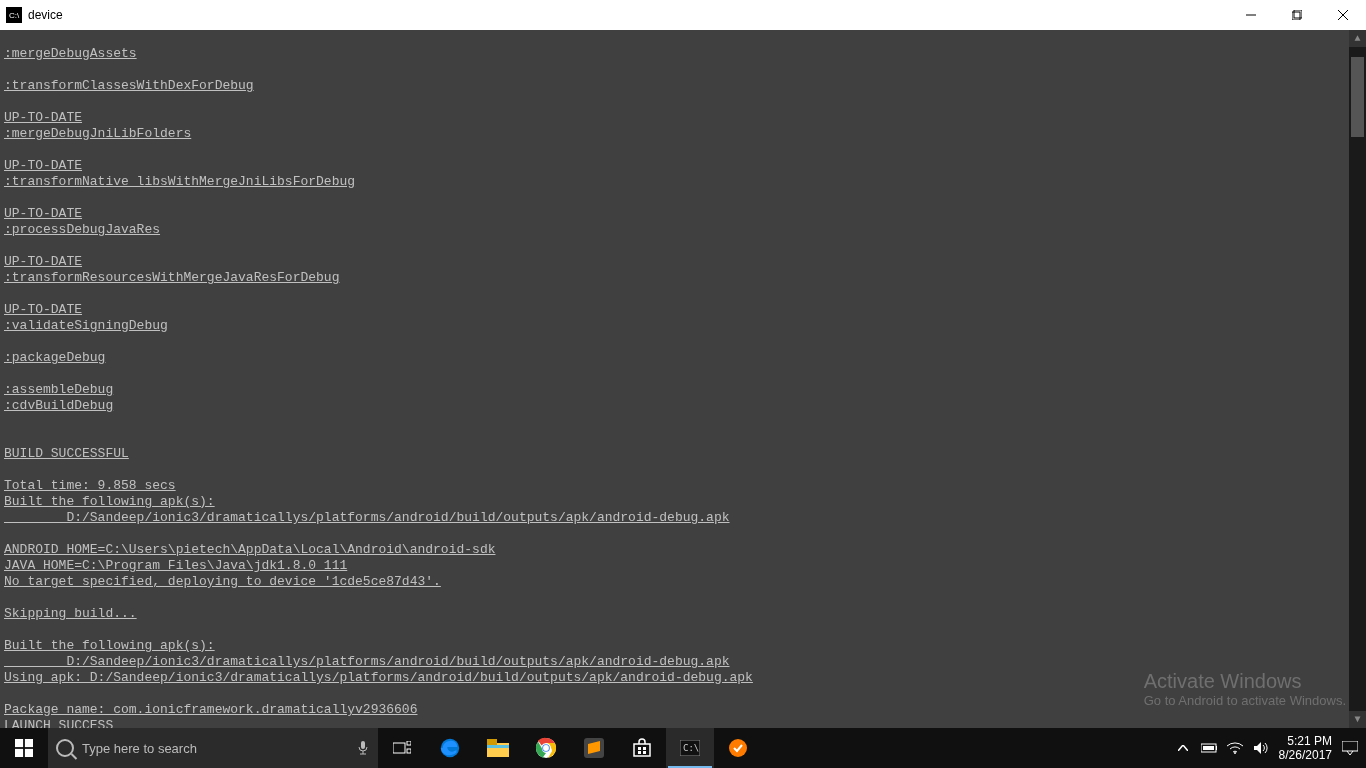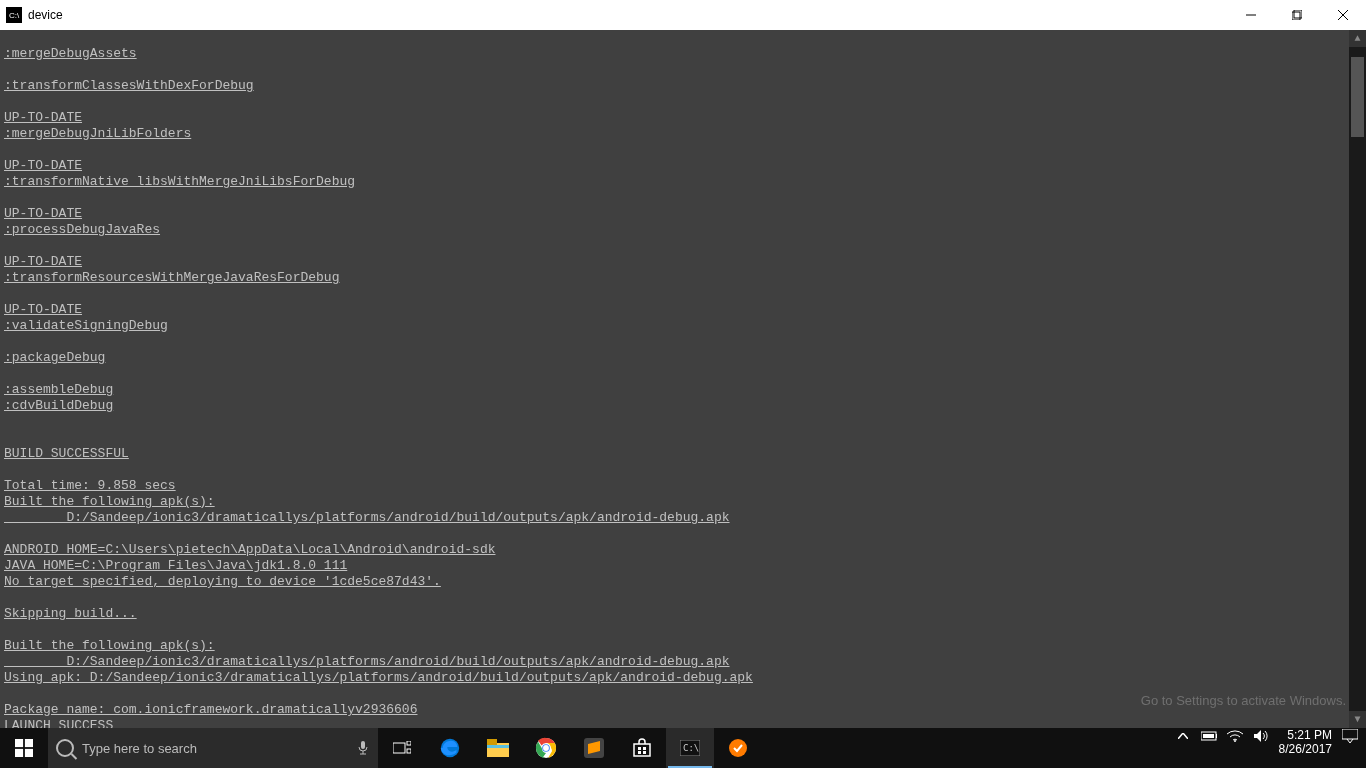--- a/index.html
+++ b/index.html
@@ -120,21 +120,21 @@
     width:48px; height:40px;
     display:flex; align-items:center; justify-content:center;
     position:relative;
   }
   .task-icon.active::after{
     content:""; position:absolute; left:2px; right:2px; bottom:0;
     height:2px; background:#76b9ed;
   }
   .task-icon.active { background:#2a2a2a; }
   .tray {
-    margin-left:auto; display:flex; 
+    margin-left:auto; display:flex; align-items:center;
     gap:10px; padding:0 8px;
     color:#fff; font-size:12px;
   }
   .tray .clock { text-align:right; line-height:14px; font-size:12px; }
   .tray-ico { width:16px; height:16px; display:flex; align-items:center; justify-content:center; }
   .chev-up { font-size:12px; }
 </style>
 </head>
 <body>
 
@@ -209,21 +209,22 @@
   <div class="scrollbar">
     <div class="scroll-arrow">▲</div>
     <div class="scroll-track">
       <div class="scroll-thumb"></div>
     </div>
     <div class="scroll-arrow">▼</div>
   </div>
 </div>
 
 <div class="watermark">
-  <div class="small">Go to Settings to activate Windows.</div>
+  <div class="big">Activate Windows</div>
+  <div class="small">Go to Android to activate Windows.</div>
 </div>
 
 <div class="taskbar">
   <div class="start-btn">
     <svg viewBox="0 0 20 20">
       <rect x="0" y="0" width="9" height="9" fill="#fff"></rect>
       <rect x="11" y="0" width="9" height="9" fill="#fff"></rect>
       <rect x="0" y="11" width="9" height="9" fill="#fff"></rect>
       <rect x="11" y="11" width="9" height="9" fill="#fff"></rect>
     </svg>

